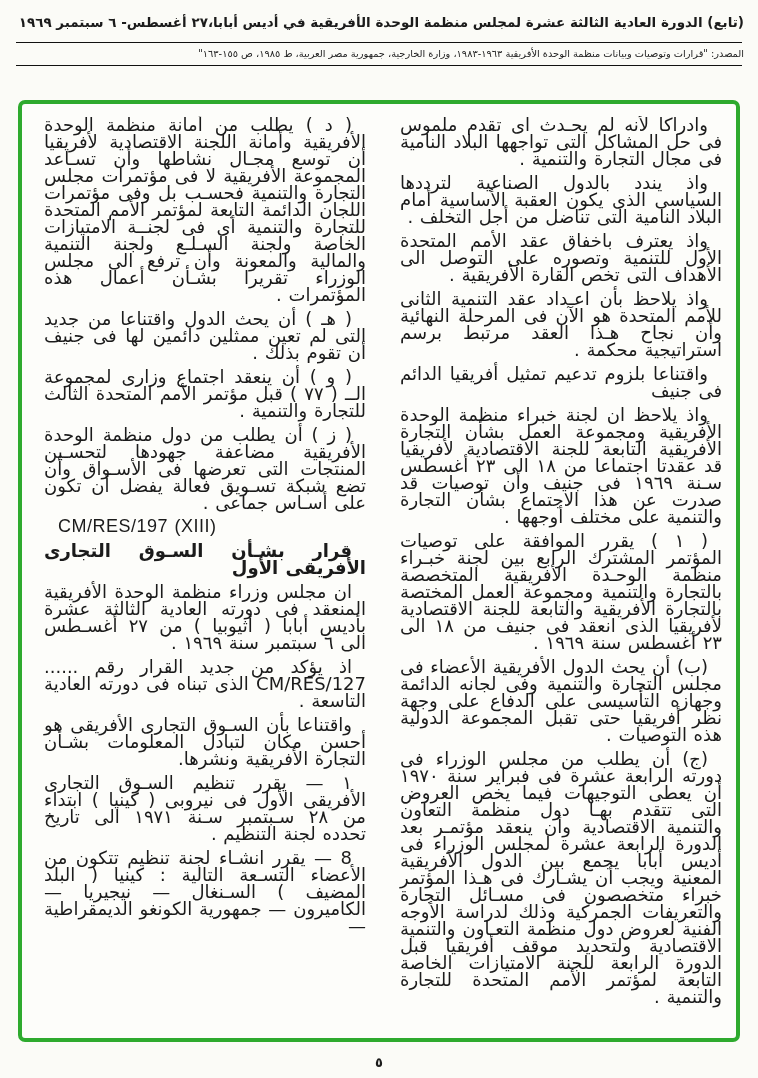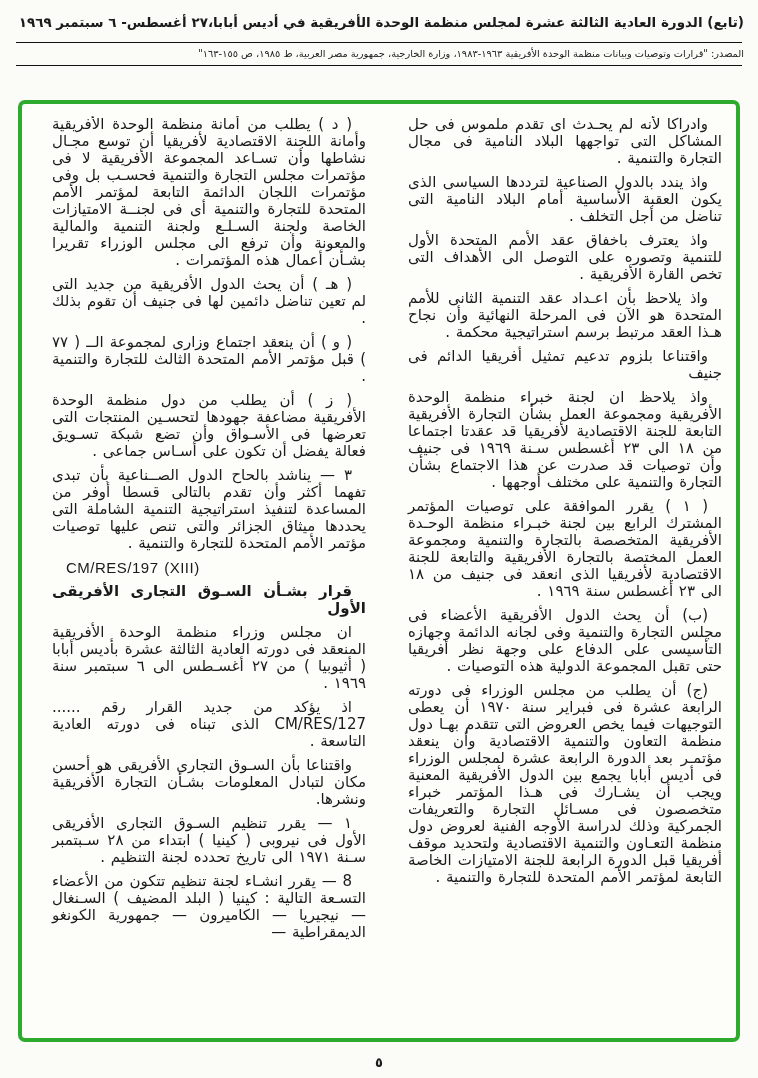--- a/index.html
+++ b/index.html
@@ -29,23 +29,23 @@
     background:#fdfdfa;
     padding:12px 14px;
     box-sizing:border-box;
     overflow:hidden;
   }
   .columns{
     display:flex;direction:rtl;gap:26px;height:100%;
   }
   .col{flex:1 1 0;direction:rtl;overflow:hidden;}
   .col p, .para{
-    font-size:15px;line-height:17px;
+    font-size:18px;line-height:17px;
     text-align:justify;text-justify:inter-word;
-    margin:0 0 7px 16px;
+    margin:0 0 7px 8px;
     text-indent:14px;
     word-spacing:1px;
   }
   
   .res-code{
     direction:ltr;text-align:left;
     font-family:Liberation Sans, sans-serif;
     font-size:13px;letter-spacing:0.5px;
     margin:10px 0 8px 0;font-weight:500;
   }
@@ -82,24 +82,23 @@
           <p class="para">واقتناعا بلزوم تدعيم تمثيل أفريقيا الدائم فى جنيف</p>
           <p class="para">واذ يلاحظ ان لجنة خبراء منظمة الوحدة الأفريقية ومجموعة العمل بشأن التجارة الأفريقية التابعة للجنة الاقتصادية لأفريقيا قد عقدتا اجتماعا من ١٨ الى ٢٣ أغسطس سـنة ١٩٦٩ فى جنيف وأن توصيات قد صدرت عن هذا الاجتماع بشأن التجارة والتنمية على مختلف أوجهها .</p>
           <p class="para">( ١ ) يقرر الموافقة على توصيات المؤتمر المشترك الرابع بين لجنة خبـراء منظمة الوحـدة الأفريقية المتخصصة بالتجارة والتنمية ومجموعة العمل المختصة بالتجارة الأفريقية والتابعة للجنة الاقتصادية لأفريقيا الذى انعقد فى جنيف من ١٨ الى ٢٣ أغسطس سنة ١٩٦٩ .</p>
           <p class="para">(ب) أن يحث الدول الأفريقية الأعضاء فى مجلس التجارة والتنمية وفى لجانه الدائمة وجهازه التأسيسى على الدفاع على وجهة نظر أفريقيا حتى تقبل المجموعة الدولية هذه التوصيات .</p>
           <p class="para">(ج) أن يطلب من مجلس الوزراء فى دورته الرابعة عشرة فى فبراير سنة ١٩٧٠ أن يعطى التوجيهات فيما يخص العروض التى تتقدم بهـا دول منظمة التعاون والتنمية الاقتصادية وأن ينعقد مؤتمـر بعد الدورة الرابعة عشرة لمجلس الوزراء فى أديس أبابا يجمع بين الدول الأفريقية المعنية ويجب أن يشـارك فى هـذا المؤتمر خبراء متخصصون فى مسـائل التجارة والتعريفات الجمركية وذلك لدراسة الأوجه الفنية لعروض دول منظمة التعـاون والتنمية الاقتصادية ولتحديد موقف أفريقيا قبل الدورة الرابعة للجنة الامتيازات الخاصة التابعة لمؤتمر الأمم المتحدة للتجارة والتنمية .</p>
         </div>
 
       <div class="col">
         <div>
             <p class="para">( د ) يطلب من أمانة منظمة الوحدة الأفريقية وأمانة اللجنة الاقتصادية لأفريقيا أن توسع مجـال نشاطها وأن تسـاعد المجموعة الأفريقية لا فى مؤتمرات مجلس التجارة والتنمية فحسـب بل وفى مؤتمرات اللجان الدائمة التابعة لمؤتمر الأمم المتحدة للتجارة والتنمية أى فى لجنــة الامتيازات الخاصة ولجنة السـلـع ولجنة التنمية والمالية والمعونة وأن ترفع الى مجلس الوزراء تقريرا بشـأن أعمال هذه المؤتمرات .</p>
-            <p class="para">( هـ ) أن يحث الدول الأفريقية من جديد التى لم تعين تناضل دائمين لها فى جنيف أن تقوم بذلك .</p>
+            <p class="para">( هـ ) أن يحث الدول واقتناعا من جديد التى لم تعين ممثلين دائمين لها فى جنيف أن تقوم بذلك .</p>
             <p class="para">( و ) أن ينعقد اجتماع وزارى لمجموعة الــ ( ٧٧ ) قبل مؤتمر الأمم المتحدة الثالث للتجارة والتنمية .</p>
             <p class="para">( ز ) أن يطلب من دول منظمة الوحدة الأفريقية مضاعفة جهودها لتحسـين المنتجات التى تعرضها فى الأسـواق وأن تضع شبكة تسـويق فعالة يفضل أن تكون على أسـاس جماعى .</p>
-            <p class="para">٣ — يناشد بالحاح الدول الصــناعية بأن تبدى تفهما أكثر وأن تقدم بالتالى قسطا أوفر من المساعدة لتنفيذ استراتيجية التنمية الشاملة التى يحددها ميثاق الجزائر والتى تنص عليها توصيات مؤتمر الأمم المتحدة للتجارة والتنمية .</p>
           </div>
         <p class="res-code">CM/RES/197  (XIII)</p>
         <p class="res-title">قرار بشـأن السـوق التجارى الأفريقى الأول</p>
         <div>
             <p class="para">ان مجلس وزراء منظمة الوحدة الأفريقية المنعقد فى دورته العادية الثالثة عشرة بأديس أبابا ( أثيوبيا ) من ٢٧ أغسـطس الى ٦ سبتمبر سنة ١٩٦٩ .</p>
             <p class="para">اذ يؤكد من جديد القرار رقم ...... CM/RES/127 الذى تبناه فى دورته العادية التاسعة .</p>
             <p class="para">واقتناعا بأن السـوق التجارى الأفريقى هو أحسن مكان لتبادل المعلومات بشـأن التجارة الأفريقية ونشرها.</p>
             <p class="para">١ — يقرر تنظيم السـوق التجارى الأفريقى الأول فى نيروبى ( كينيا ) ابتداء من ٢٨ سـبتمبر سـنة ١٩٧١ الى تاريخ تحدده لجنة التنظيم .</p>
             <p class="para">8 — يقرر انشـاء لجنة تنظيم تتكون من الأعضاء التسـعة التالية : كينيا ( البلد المضيف ) السـنغال — نيجيريا — الكاميرون — جمهورية الكونغو الديمقراطية —</p>
           </div>

